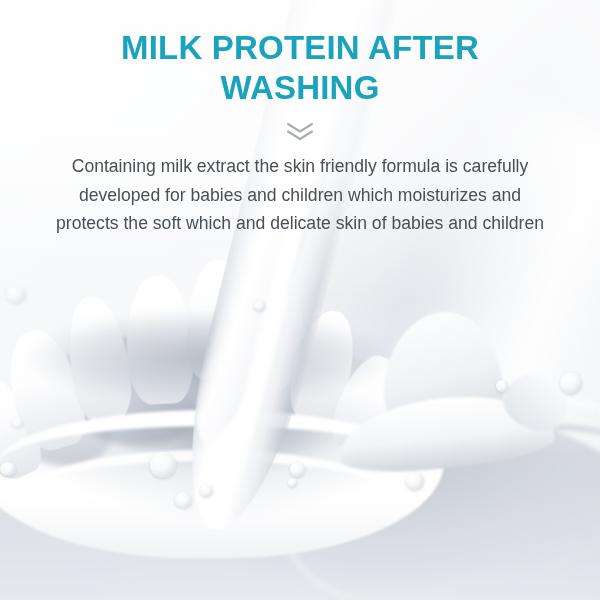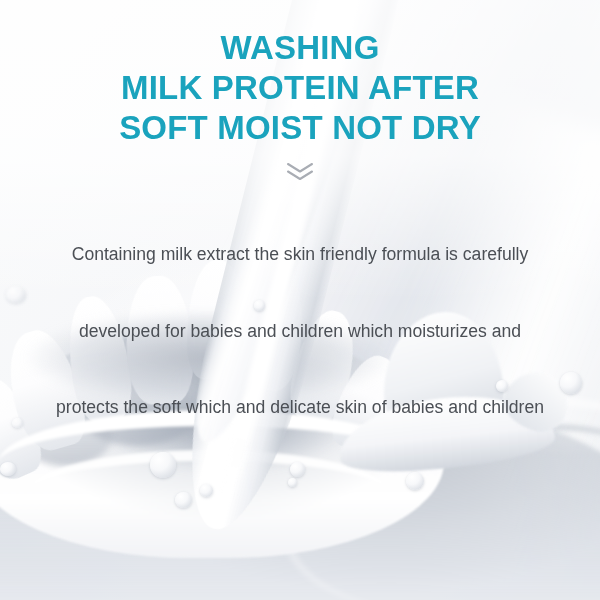--- a/index.html
+++ b/index.html
@@ -250,21 +250,21 @@
   .chevrons svg { display:block; }
 
   .body-copy {
     margin-top:11px;
     color:#4b4f55;
     font-size:17.6px;
     line-height:28.5px;
     text-align:center;
     max-width:572px;
   }
-  .body-copy .bc-line { display:block; white-space:nowrap;margin-top:48px; }
+  .body-copy .bc-line { display:block; white-space:nowrap; }
 </style>
 </head>
 <body>
 
 <div id="banner">
 
   <div class="art">
     <div class="bg-sheen-a"></div>
     <div class="bg-sheen-b"></div>
 
@@ -313,23 +313,22 @@
     <div class="drop d10"></div>
     <div class="drop d11"></div>
     <div class="drop d12"></div>
 
     <div class="text-veil"></div>
   </div>
 
   <div class="content">
 
     <h1 class="headline">
+      <span class="hl-line">MILK PROTEIN AFTER</span>
       <span class="hl-line">WASHING</span>
-      <span class="hl-line">MILK PROTEIN AFTER</span>
-      <span class="hl-line">SOFT MOIST NOT DRY</span>
     </h1>
 
     <div class="chevrons">
       <svg width="30" height="20" viewBox="0 0 30 20" aria-hidden="true">
         <path d="M3 3 L15 10.5 L27 3" fill="none" stroke="#a9adb4" stroke-width="2.1" stroke-linecap="round" stroke-linejoin="round"></path>
         <path d="M3 10.5 L15 18 L27 10.5" fill="none" stroke="#a9adb4" stroke-width="2.1" stroke-linecap="round" stroke-linejoin="round"></path>
       </svg>
     </div>
 
     <p class="body-copy">

